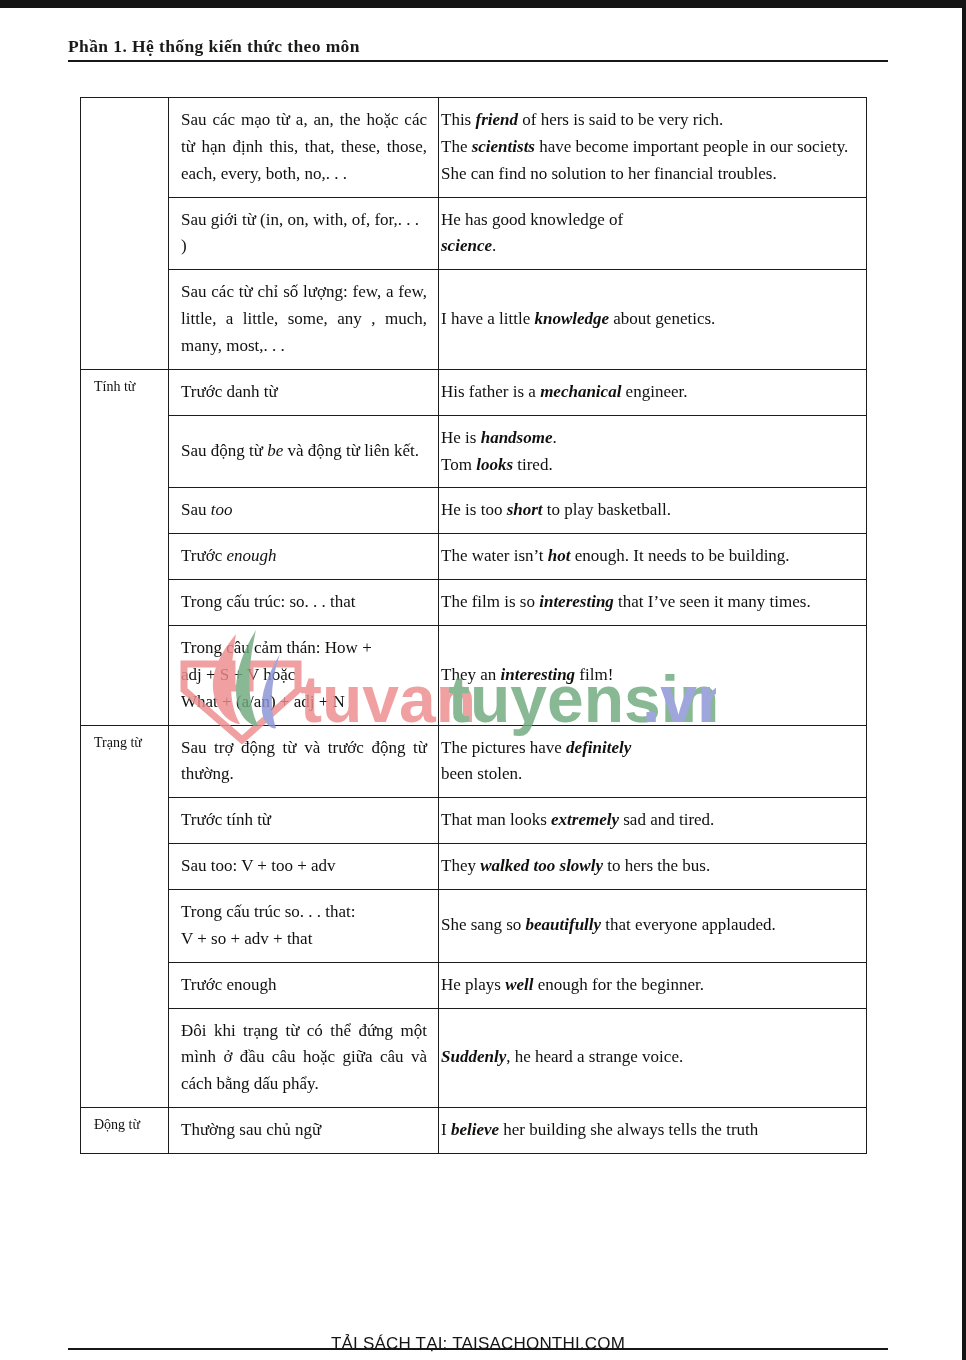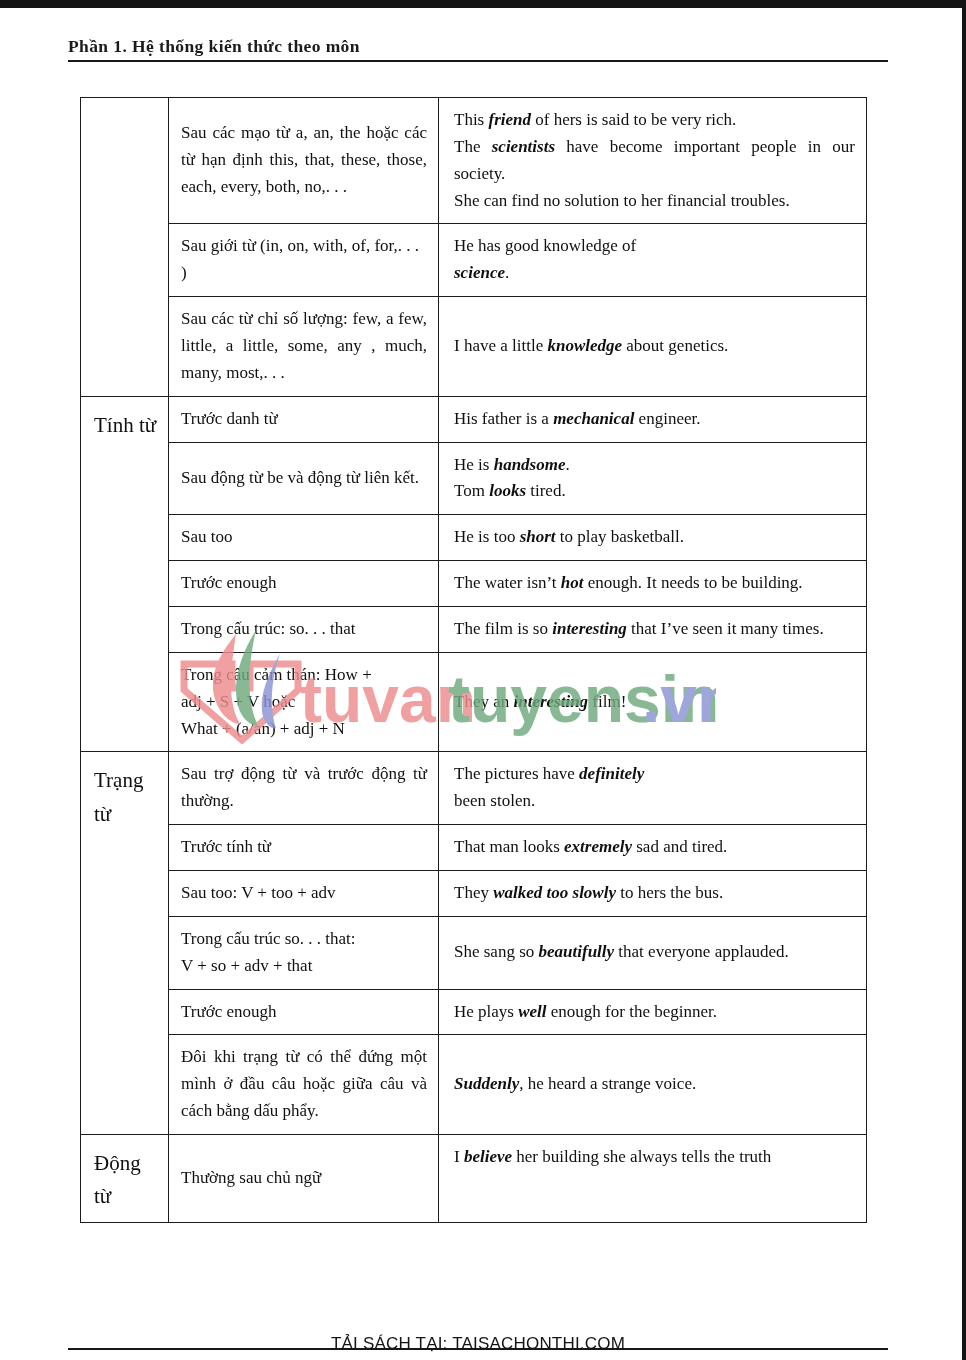--- a/index.html
+++ b/index.html
@@ -71,30 +71,30 @@
     padding: 9px 11px 9px 12px;
     font-size: 17px;
     line-height: 1.58;
   }
   .col-pos   { width: 88px; }
   .col-rule  { width: 270px; }
   .col-ex    { width: 428px; }
 
   td.pos-cell {
     vertical-align: top;
-    padding-top: 12px;
+    padding-top: 6px;
     padding-left: 13px;
-    font-size: 21px;
+    font-size: 14px;
   }
   td.rule-cell  { }
-  td.ex-cell    { padding-left: 15px; }
+  td.ex-cell    { padding-left: 2px; }
 
   .just { text-align: justify; text-align-last: left; }
   .bi   { font-weight: bold; font-style: italic; }
-  .it   { }
+  .it   { font-style: italic; }
 
   
   .watermark {
     position: absolute;
     left: 176px;
     top: 628px;
     width: 540px;
     height: 116px;
     pointer-events: none;
     opacity: 0.82;

